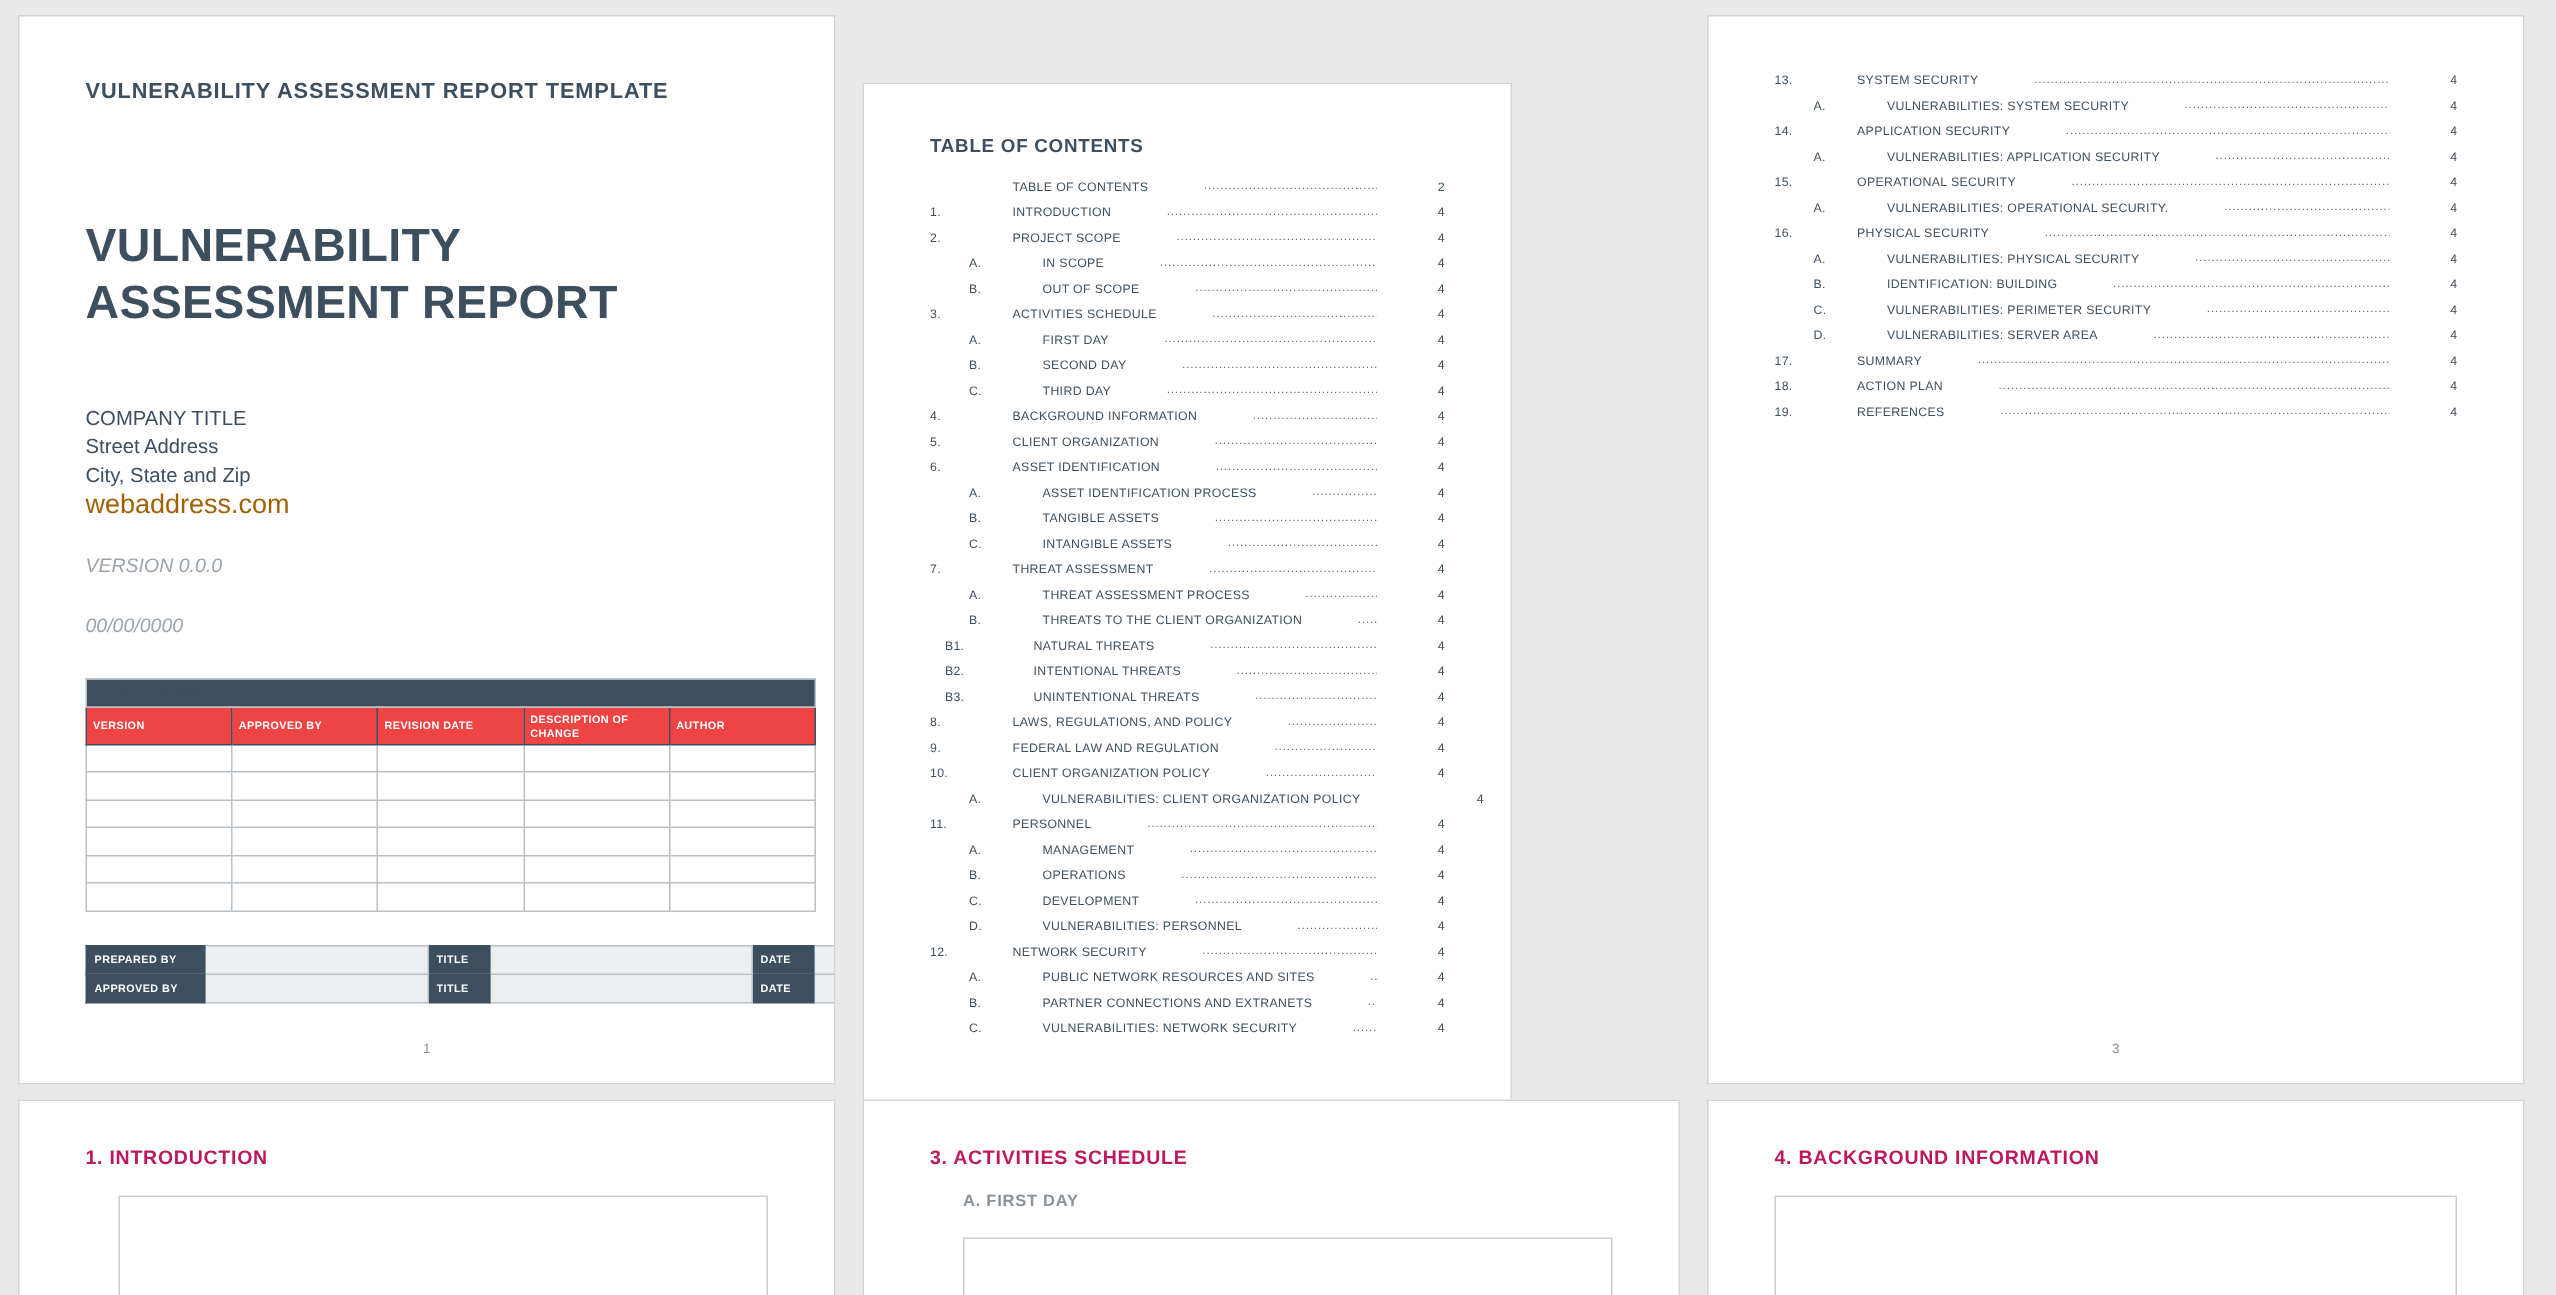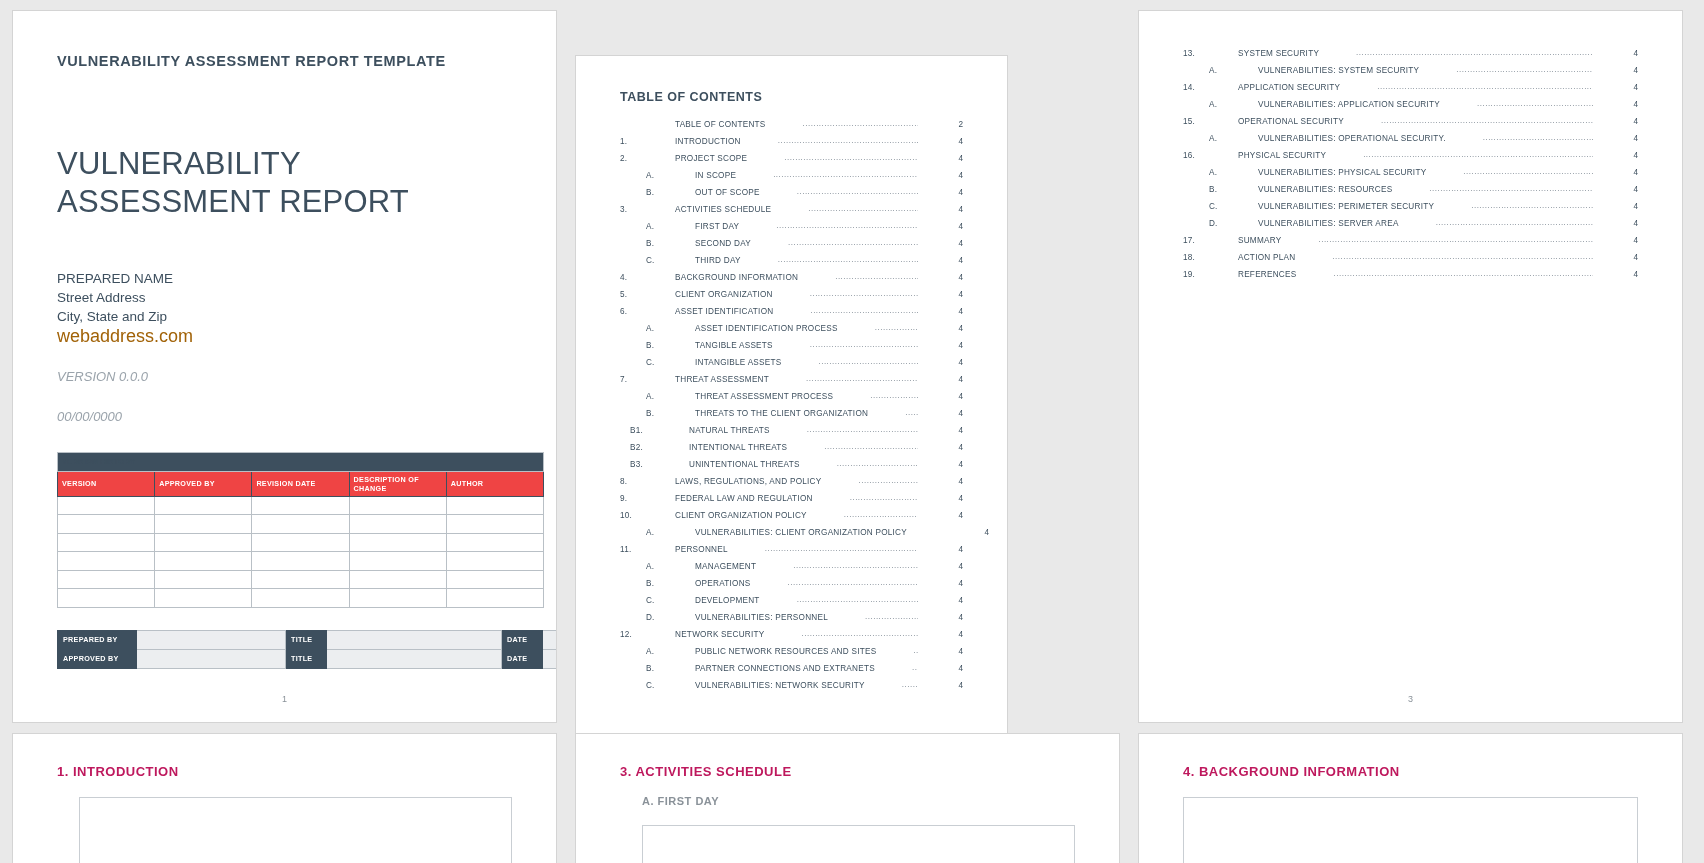--- a/index.html
+++ b/index.html
@@ -23,21 +23,21 @@
     color:#3d4f5e;
     font-size:14.5px;
     font-weight:bold;
     letter-spacing:.6px;
     margin:10px 0 0 0;
   }
   .doc-big-title{
     color:#3d4f5e;
     font-size:31px;
     line-height:38px;
-    font-weight:normal;
+    font-weight:bold;
     margin:76px 0 0 0;
     letter-spacing:.2px;
   }
   .addr-block{
     margin-top:48px;
     color:#3d4f5e;
     font-size:13.5px;
     line-height:19px;
   }
   .web-line{color:#a16207;font-size:18px;}
@@ -177,21 +177,21 @@
   .textbox.indent{margin-left:22px;}
 </style>
 </head>
 <body>
 
 <div class="sheet" id="page1">
   <div class="p1-inner">
     <div class="doc-template-title">VULNERABILITY ASSESSMENT REPORT TEMPLATE</div>
     <div class="doc-big-title">VULNERABILITY ASSESSMENT REPORT</div>
     <div class="addr-block">
-      <div>PREPARED NAME</div>
+      <div>COMPANY TITLE</div>
       <div>Street Address</div>
       <div>City, State and Zip</div>
     </div>
     <div class="web-line">webaddress.com</div>
     <div class="ver-line">VERSION 0.0.0</div>
     <div class="date-line">00/00/0000</div>
 
     <table class="vh">
       <tbody>
           <tr class="vh-banner">
@@ -532,21 +532,21 @@
           <span class="toc-page">4</span>
         </div>
         <div class="toc-row lvl2">
           <span class="toc-num">A.</span>
           <span class="toc-lbl">VULNERABILITIES: PHYSICAL SECURITY</span>
           <span class="toc-dots">........................................................................................................................................................................................................</span>
           <span class="toc-page">4</span>
         </div>
         <div class="toc-row lvl2">
           <span class="toc-num">B.</span>
-          <span class="toc-lbl">VULNERABILITIES: RESOURCES</span>
+          <span class="toc-lbl">IDENTIFICATION: BUILDING</span>
           <span class="toc-dots">........................................................................................................................................................................................................</span>
           <span class="toc-page">4</span>
         </div>
         <div class="toc-row lvl2">
           <span class="toc-num">C.</span>
           <span class="toc-lbl">VULNERABILITIES: PERIMETER SECURITY</span>
           <span class="toc-dots">........................................................................................................................................................................................................</span>
           <span class="toc-page">4</span>
         </div>
         <div class="toc-row lvl2">

